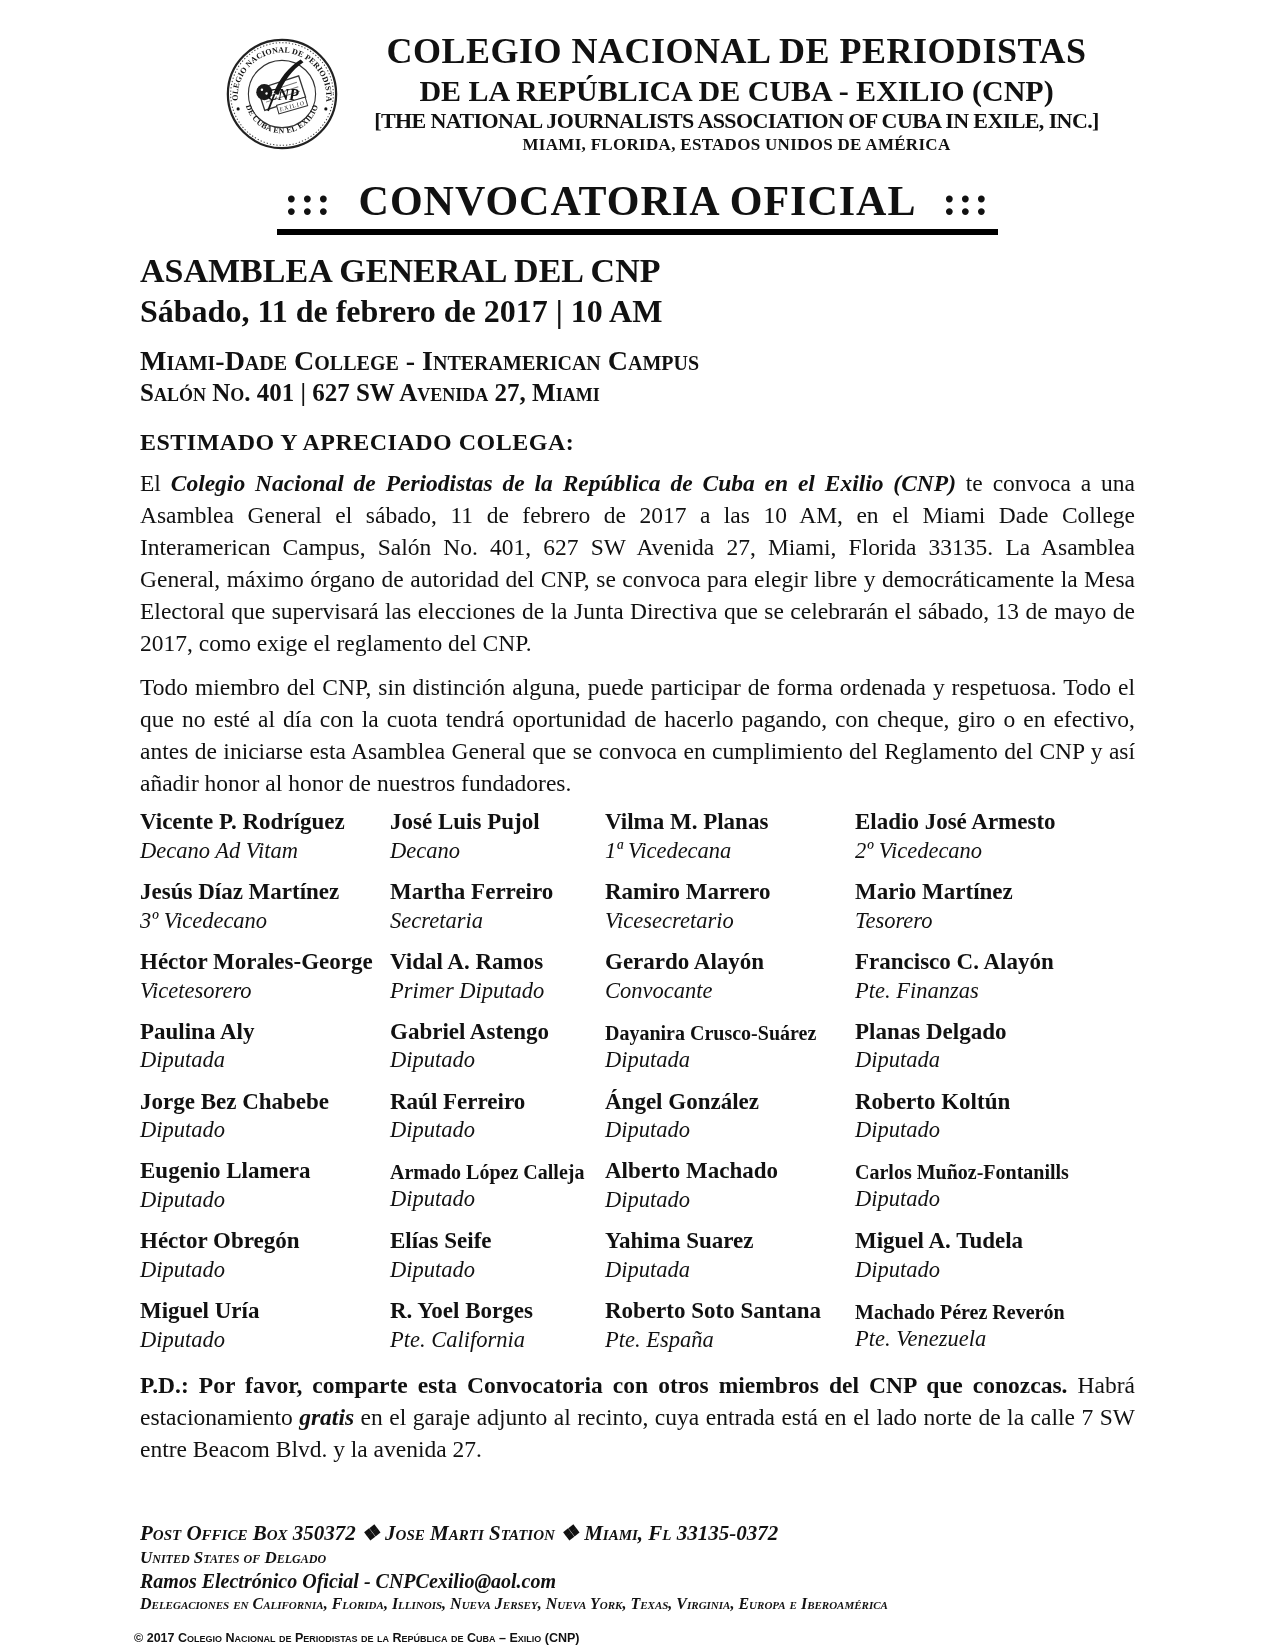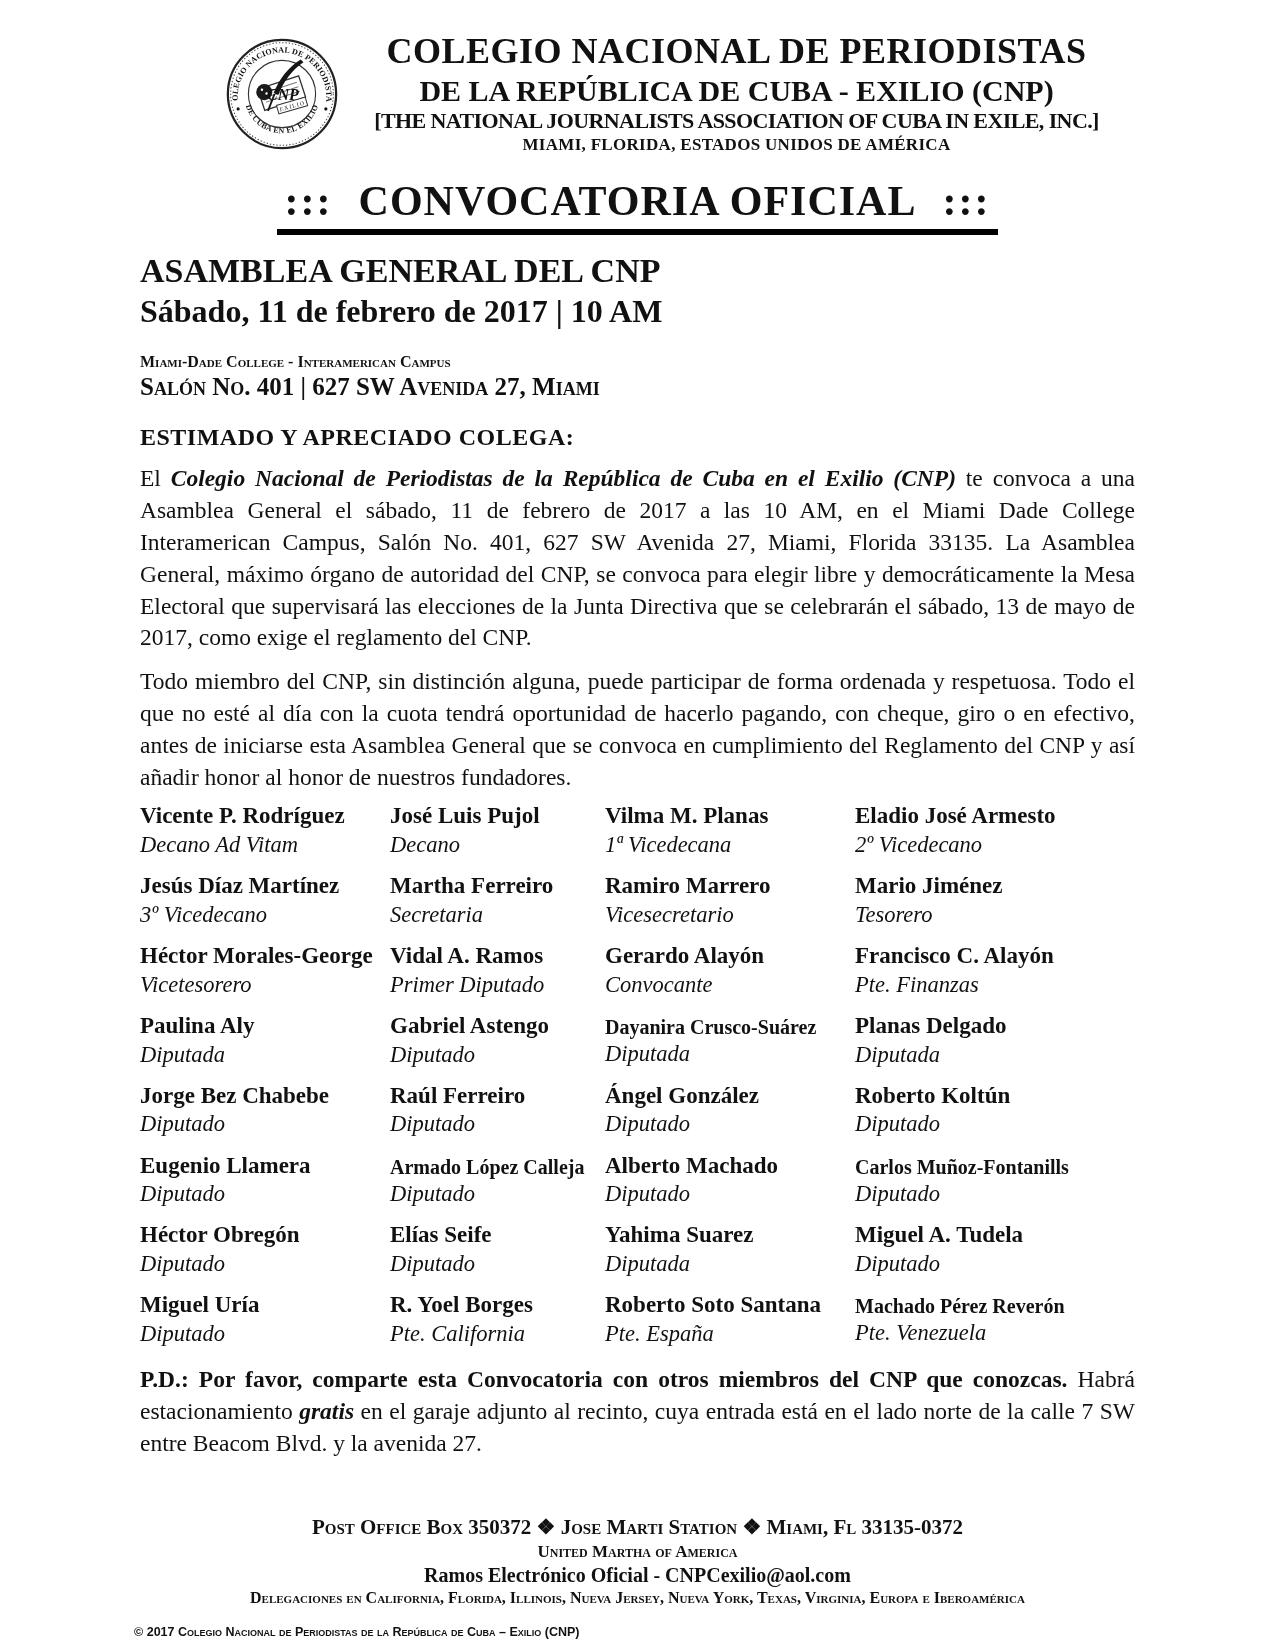--- a/index.html
+++ b/index.html
@@ -37,21 +37,21 @@
     line-height: 1.1;
   }
   .heading-dots { letter-spacing: 2px; }
   .heading-dots.left { margin-right: 26px; }
   .heading-dots.right { margin-left: 26px; }
 
   
   .event { margin-top: 16px; line-height: 1.15; }
   .event-title { font-size: 34px; font-weight: bold; }
   .event-datetime { font-size: 32px; font-weight: bold; margin-top: 3px; }
-  .event-venue { font-size: 16px; font-weight: bold; font-variant: small-caps; margin-top: 23px; }
+  .event-venue { font-size: 28px; font-weight: bold; font-variant: small-caps; margin-top: 15px; }
   .event-room { font-size: 25px; font-weight: bold; font-variant: small-caps; margin-top: 2px; }
 
   
   .salutation { margin-top: 22px; font-size: 24px; font-weight: bold; letter-spacing: 0.5px; }
   .body-par { font-size: 23.5px; line-height: 1.36; text-align: justify; margin-top: 12px; }
   .seg-normal { }
   .seg-bold { font-weight: bold; }
   .seg-bold-italic { font-weight: bold; font-style: italic; }
 
   
@@ -62,21 +62,21 @@
     row-gap: 13px;
   }
   .member-cell { overflow: visible; }
   .member-name { font-size: 23px; font-weight: bold; line-height: 1.25; white-space: nowrap; }
   .member-name.compact { font-size: 20px; padding-top: 3px; }
   .member-role { font-size: 22.5px; font-style: italic; line-height: 1.25; }
 
   .postscript { margin-top: 16px; }
 
   
-  .footer { margin-top: 54px; text-align: center; line-height: 1.28; }
+  .footer { margin-top: 54px; line-height: 1.28; font-style: italic; }
   .footer-address { font-size: 21px; font-weight: bold; font-variant: small-caps; }
   .footer-country { font-size: 17px; font-weight: bold; font-variant: small-caps; }
   .footer-email { font-size: 20px; font-weight: bold; }
   .footer-delegations { font-size: 16px; font-weight: 600; font-variant: small-caps; }
   .copyright {
     margin-top: 16px;
     margin-left: -6px;
     text-align: left;
     font-family: "Liberation Sans", sans-serif;
     font-size: 12.5px;
@@ -178,21 +178,21 @@
       </div>
       <div class="member-cell">
         <div class="member-name">Martha Ferreiro</div>
         <div class="member-role">Secretaria</div>
       </div>
       <div class="member-cell">
         <div class="member-name">Ramiro Marrero</div>
         <div class="member-role">Vicesecretario</div>
       </div>
       <div class="member-cell">
-        <div class="member-name">Mario Jiménez</div>
+        <div class="member-name">Mario Martínez</div>
         <div class="member-role">Tesorero</div>
       </div>
       <div class="member-cell">
         <div class="member-name">Héctor Morales-George</div>
         <div class="member-role">Vicetesorero</div>
       </div>
       <div class="member-cell">
         <div class="member-name">Vidal A. Ramos</div>
         <div class="member-role">Primer Diputado</div>
       </div>
@@ -283,20 +283,20 @@
       <div class="member-cell">
         <div class="member-name compact">Machado Pérez Reverón</div>
         <div class="member-role">Pte. Venezuela</div>
       </div>
     </div>
 
   <div class="body-par postscript"><span class="seg-bold">P.D.: Por favor, comparte esta Convocatoria con otros miembros del CNP que conozcas.</span><span class="seg-normal"> Habrá estacionamiento </span><span class="seg-bold-italic">gratis</span><span class="seg-normal"> en el garaje adjunto al recinto, cuya entrada está en el lado norte de la calle 7 SW entre Beacom Blvd. y la avenida 27.</span></div>
 
   <div class="footer">
     <div class="footer-address">Post Office Box 350372 ❖ Jose Marti Station ❖ Miami, Fl 33135-0372</div>
-    <div class="footer-country">United Martha of America</div>
+    <div class="footer-country">United States of Delgado</div>
     <div class="footer-email">Ramos Electrónico Oficial - CNPCexilio@aol.com</div>
     <div class="footer-delegations">Delegaciones en California, Florida, Illinois, Nueva Jersey, Nueva York, Texas, Virginia, Europa e Iberoamérica</div>
   </div>
 
   <div class="copyright">© 2017 Colegio Nacional de Periodistas de la República de Cuba – Exilio (CNP)</div>
 
 </div>
 
 </body></html>

